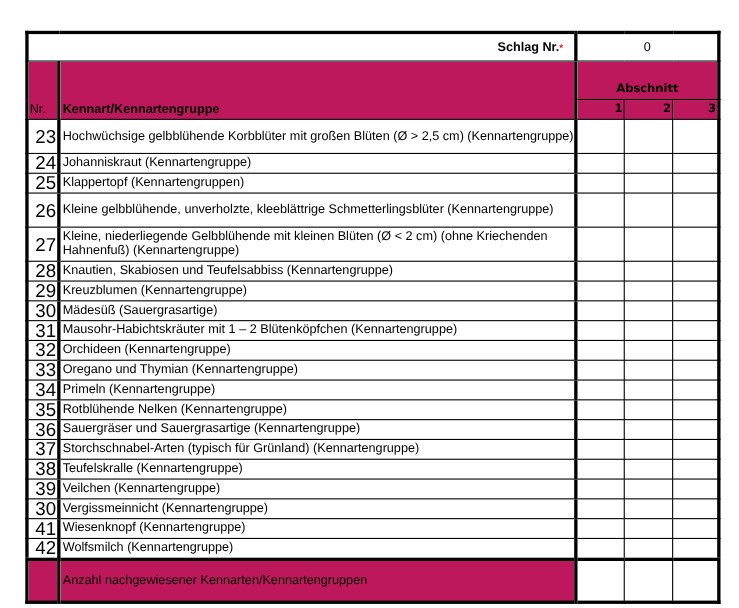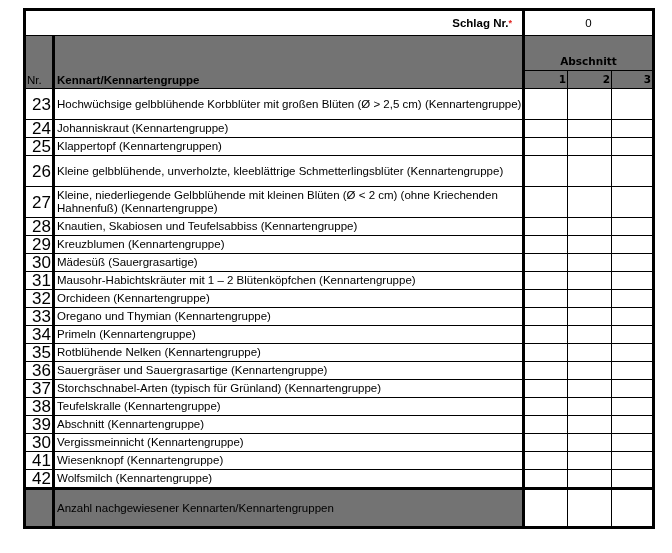--- a/index.html
+++ b/index.html
@@ -1,19 +1,19 @@
 <!DOCTYPE html>
 <html><head>
   <meta charset="utf-8">
   <style>
     html, body { margin: 0; padding: 0; background: #ffffff; }
     body { width: 672px; height: 553px; position: relative; overflow: hidden;
            font-family: "Liberation Sans", sans-serif; color: #000; }
     table.form {
-      position: absolute; left: 23px; top: 8px;
+      position: absolute; left: 23px; top: 28px;
       width: 630px;
       border-collapse: collapse;
       table-layout: fixed;
       border: 3px solid #000;
     }
     table.form td {
       border: 1px solid #000;
       padding: 0;
       font-size: 11.5px;
       line-height: 13px;
@@ -23,21 +23,21 @@
     col.c-nr { width: 29px; }
     col.c-name { width: 470px; }
     col.c-s { width: 44px; }
     col.c-s3 { width: 42px; }
 
     .schlag-row td { height: 24px; border-bottom: 2px solid #000; }
     .schlag-label { text-align: right; font-weight: bold; font-size: 11px; padding-right: 10px !important; }
     .schlag-label .req { color: #e0201c; font-size: 9px; vertical-align: top; }
     .schlag-value { text-align: center; font-size: 14px; border-left: 3px solid #000 !important; }
 
-    .gray { background: #737373; }
+    .gray { background: #be185d; }
     .hdr-top td { height: 32px; }
     .hdr-top .abschnitt { text-align: center; vertical-align: bottom; font-weight: bold;
                           font-family: "DejaVu Sans", sans-serif; font-size: 10.5px; padding-bottom: 2px !important;
                           border-left: 3px solid #000 !important; }
     .hdr-nr { vertical-align: bottom !important; font-size: 11.5px; padding-left: 1px !important; padding-bottom: 1px !important;
               border-right: 3px solid #000 !important; margin-left: 13px; }
     .hdr-name { vertical-align: bottom !important; font-weight: bold; font-size: 11.5px; padding-left: 2px !important; padding-bottom: 1px !important; }
     .hdr-sub td { height: 17px; border-bottom: 3px solid #000; }
     .hdr-sub .sub { text-align: right; font-weight: bold; font-family: "DejaVu Sans", sans-serif; font-size: 10.5px; padding-right: 1px !important; }
     .hdr-sub .sub.first { border-left: 3px solid #000 !important; }
@@ -188,21 +188,21 @@
       </tr>
       <tr class="item">
         <td class="nr">38</td>
         <td class="name">Teufelskralle (Kennartengruppe)</td>
         <td class="cell first" tabindex="0"></td>
         <td class="cell" tabindex="0"></td>
         <td class="cell" tabindex="0"></td>
       </tr>
       <tr class="item">
         <td class="nr">39</td>
-        <td class="name">Abschnitt (Kennartengruppe)</td>
+        <td class="name">Veilchen (Kennartengruppe)</td>
         <td class="cell first" tabindex="0"></td>
         <td class="cell" tabindex="0"></td>
         <td class="cell" tabindex="0"></td>
       </tr>
       <tr class="item">
         <td class="nr">30</td>
         <td class="name">Vergissmeinnicht (Kennartengruppe)</td>
         <td class="cell first" tabindex="0"></td>
         <td class="cell" tabindex="0"></td>
         <td class="cell" tabindex="0"></td>

